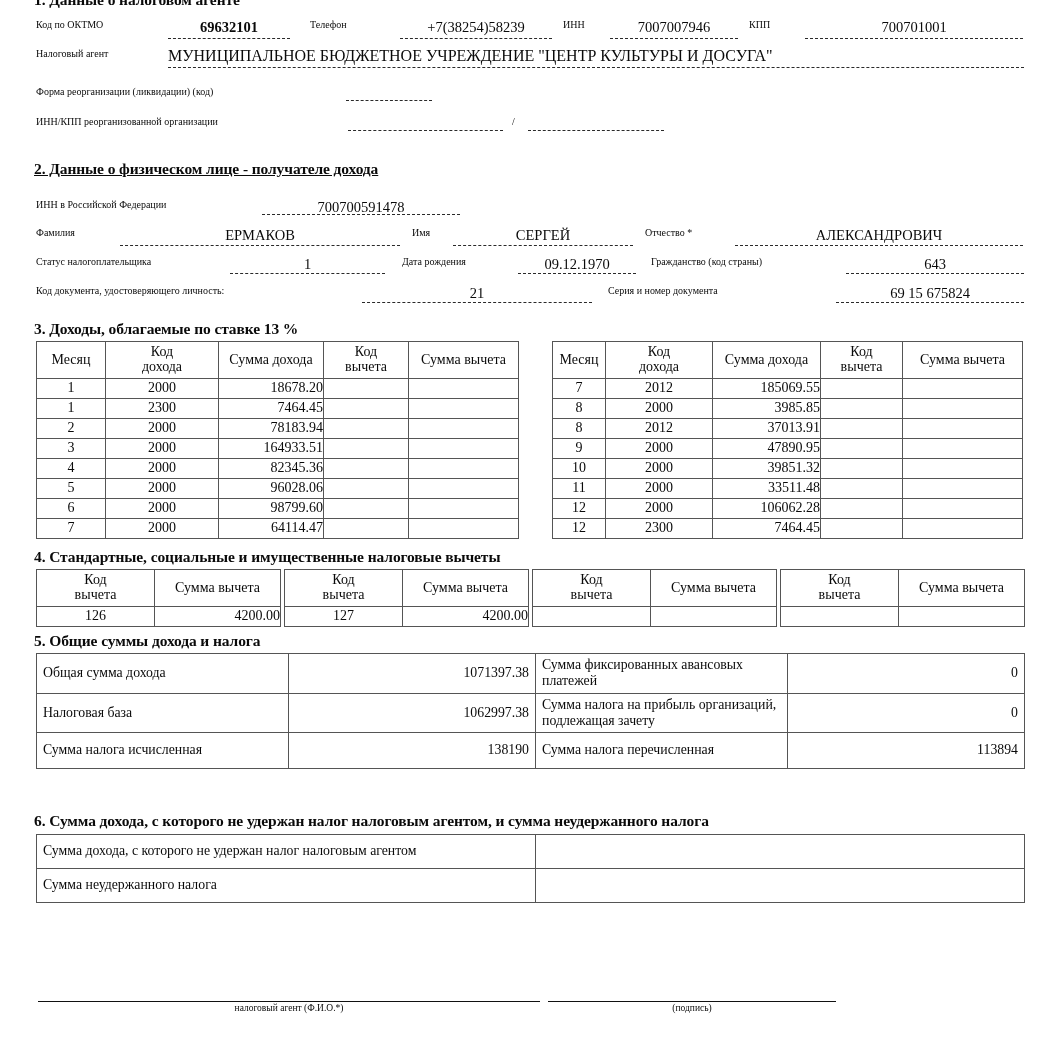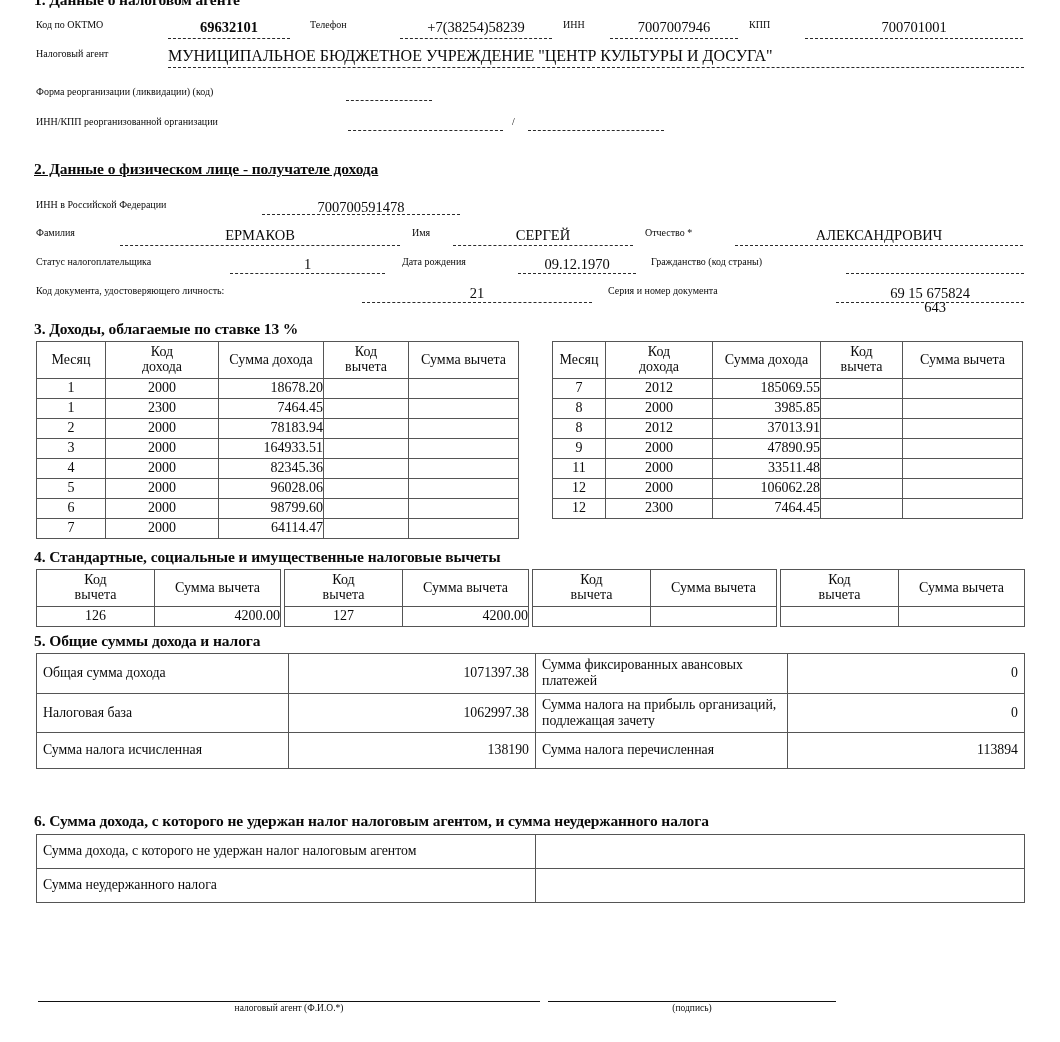--- a/index.html
+++ b/index.html
@@ -153,21 +153,21 @@
 <div class="abs lbl" style="left:36px; top:256px;">Статус налогоплательщика</div>
 <div class="dotfill" style="left:230px; top:273px; width:155px;"></div>
 <div class="abs val" style="left:230px; top:256px; width:155px;">1</div>
 
 <div class="abs lbl" style="left:402px; top:256px;">Дата рождения</div>
 <div class="dotfill" style="left:518px; top:273px; width:118px;"></div>
 <div class="abs val" style="left:518px; top:256px; width:118px;">09.12.1970</div>
 
 <div class="abs lbl" style="left:651px; top:256px;">Гражданство (код страны)</div>
 <div class="dotfill" style="left:846px; top:273px; width:178px;"></div>
-<div class="abs val" style="left:846px; top:256px; width:178px;margin-top:43px;">643</div>
+<div class="abs val" style="left:846px; top:256px; width:178px;">643</div>
 
 <div class="abs lbl" style="left:36px; top:285px;">Код документа, удостоверяющего личность:</div>
 <div class="dotfill" style="left:362px; top:302px; width:230px;"></div>
 <div class="abs val" style="left:362px; top:285px; width:230px;">21</div>
 
 <div class="abs lbl" style="left:608px; top:285px;">Серия и номер документа</div>
 <div class="dotfill" style="left:836px; top:302px; width:188px;"></div>
 <div class="abs val" style="left:836px; top:285px; width:188px;">69 15 675824</div>
 
 <div class="abs sec-title" style="left:34px; top:320px;">3. Доходы, облагаемые по ставке 13 %</div>
@@ -301,20 +301,27 @@
         <td class="r"></td>
       </tr>
       <tr>
         <td class="c">9</td>
         <td class="c">2000</td>
         <td class="r">47890.95</td>
         <td class="c"></td>
         <td class="r"></td>
       </tr>
       <tr>
+        <td class="c">10</td>
+        <td class="c">2000</td>
+        <td class="r">39851.32</td>
+        <td class="c"></td>
+        <td class="r"></td>
+      </tr>
+      <tr>
         <td class="c">11</td>
         <td class="c">2000</td>
         <td class="r">33511.48</td>
         <td class="c"></td>
         <td class="r"></td>
       </tr>
       <tr>
         <td class="c">12</td>
         <td class="c">2000</td>
         <td class="r">106062.28</td>

